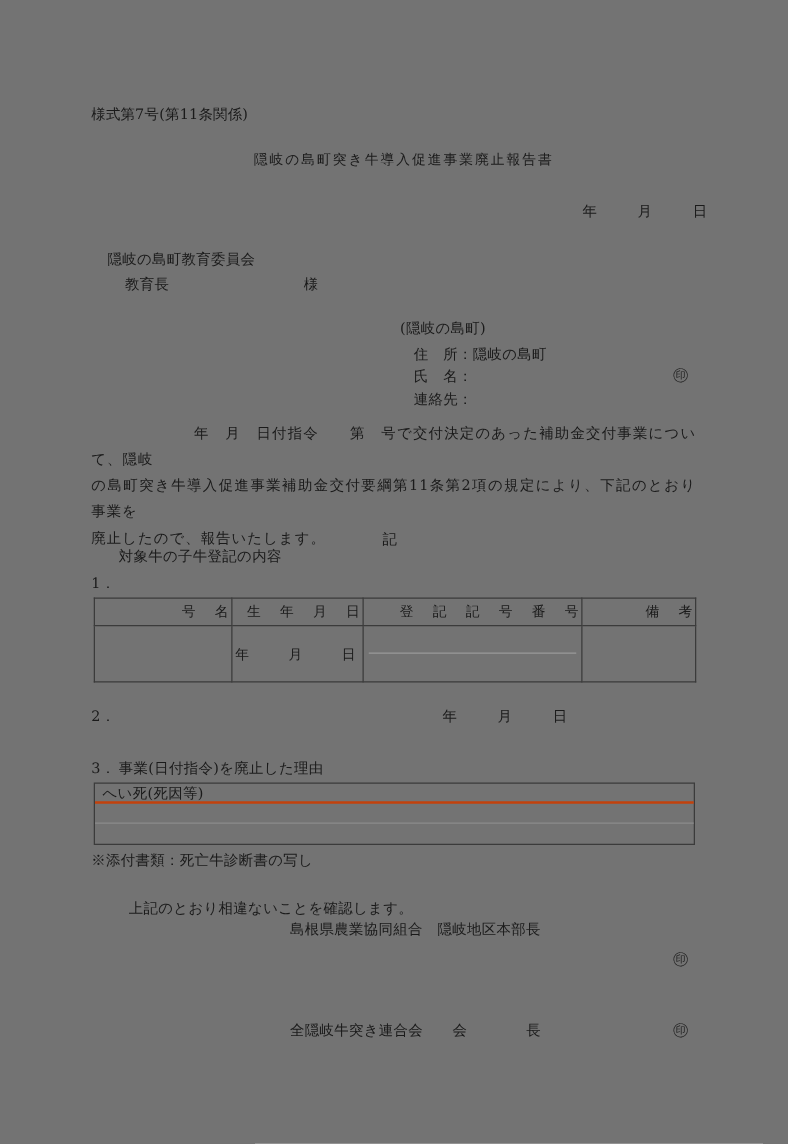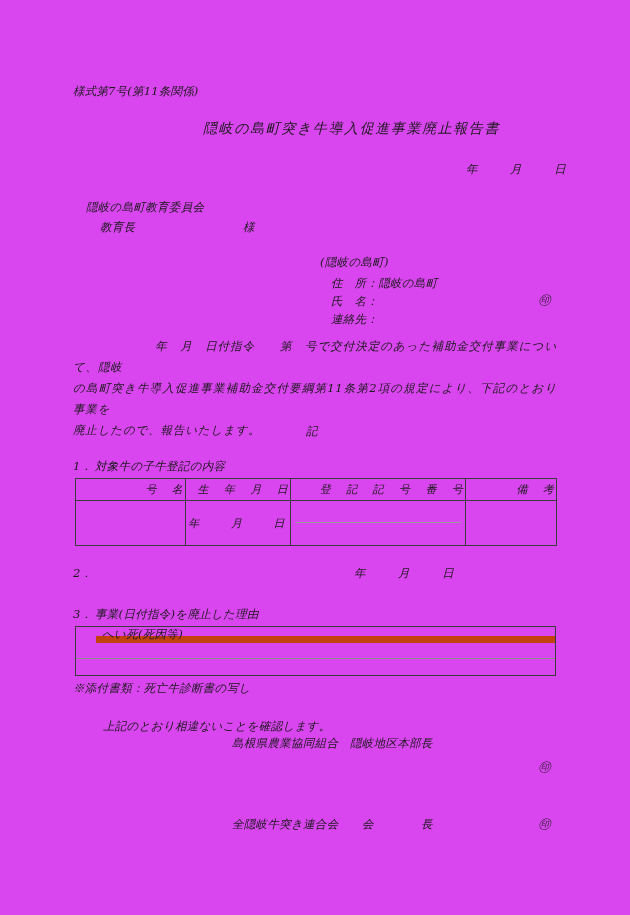--- a/index.html
+++ b/index.html
@@ -13,28 +13,27 @@
     position: relative;
     font-family: "DejaVu Serif", "Liberation Serif", serif;
     color: #1a1a1a;
     overflow: hidden;
   }
   .page {
     position: absolute;
     left: 0; top: 0;
     width: 630px;
     height: 915px;
-    background: #d946ef;
-    font-style: italic;
+    background: #737373;
   }
   .abs { position: absolute; white-space: pre; }
 
   
   .t-form   { font-size: 11.5px; letter-spacing: 0.2px; }
-  .t-title  { font-size: 14px; letter-spacing: 1.6px; }
+  .t-title  { font-size: 11px; letter-spacing: 1.6px; }
   .t-body-t { font-size: 11.5px; letter-spacing: 0.3px; }
   .t-head   { font-size: 11.5px; letter-spacing: 0.5px; }
   .t-ki     { font-size: 11.5px; }
   .t-seal   { font-size: 13px; }
   .t-note   { font-size: 11.5px; letter-spacing: 0.3px; }
 
   
   .para {
     position: absolute;
     left: 73px;
@@ -89,21 +88,21 @@
   .rrow {
     height: 16px;
     border-bottom: 1px solid #8c8c8c;
     box-sizing: border-box;
     font-size: 11.5px;
     letter-spacing: 0.3px;
     line-height: 15px;
     padding-left: 6px;
   }
   .rrow.last { border-bottom: 0; }
-  .rrow.strong { border-bottom: 7px solid #c2410c; margin-left: 20px; }
+  .rrow.strong { border-bottom: 2px solid #c2410c; }
 </style>
 </head>
 <body>
 
 <div class="page">
 
   <div class="abs t-form" style="left:73px; top:84px;">様式第7号(第11条関係)</div>
 
   <div class="abs t-title" style="left:203px; top:120px;">隠岐の島町突き牛導入促進事業廃止報告書</div>
 
@@ -119,21 +118,21 @@
   <div class="abs t-seal" style="left:538px; top:291px;">㊞</div>
   <div class="abs t-body-t" style="left:331px; top:312px;">連絡先：</div>
 
   <div class="para" style="top:336px;">
     <span class="indent"></span><span>年　月　日付指令　　第　号で交付決定のあった補助金交付事業について、隠岐</span><br><span>の島町突き牛導入促進事業補助金交付要綱第11条第2項の規定により、下記のとおり事業を</span><br><span>廃止したので、報告いたします。</span>
   </div>
 
   <div class="abs t-ki" style="left:306px; top:424px;">記</div>
 
   <div class="abs t-note" style="left:73px; top:459px;">1．</div>
-  <div class="abs t-note" style="left:95px; top:459px;text-align:right;">対象牛の子牛登記の内容</div>
+  <div class="abs t-note" style="left:95px; top:438px;text-align:right;">対象牛の子牛登記の内容</div>
 
   <table class="tbl" style="left:75px; top:478px; width:481px;">
     <colgroup>
       <col style="width:110px">
       <col style="width:105px">
       <col style="width:175px">
       <col style="width:91px">
     </colgroup>
     <thead>
       <tr>

